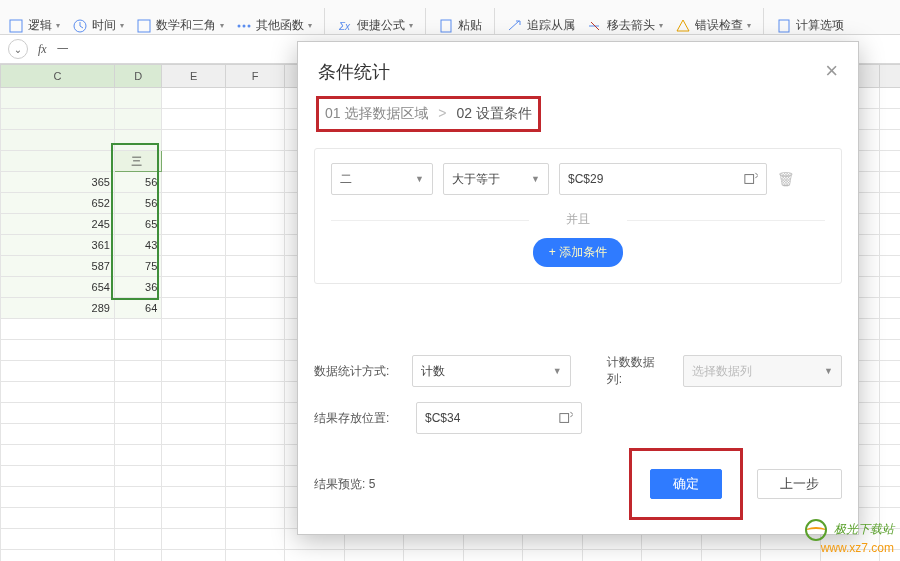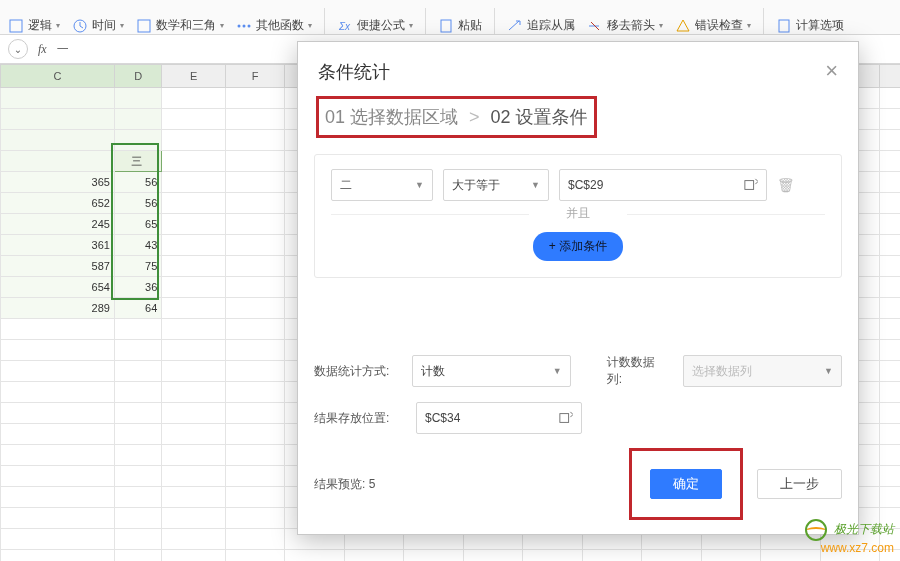--- a/index.html
+++ b/index.html
@@ -21,37 +21,37 @@
 .other{width:56px}
 .grid th.selcol{background:#d9ead3}
 .grid td.selcell{background:#f3f9f0}
 .grid td.selhdr{background:#eaf3e3;border:1px solid #7aab6b;text-align:center}
 .grid td.selval{background:#f5faf2}
 .selbox{position:absolute;border:2px solid #3f8f3a;pointer-events:none}
 
 .dlg{position:absolute;left:297px;top:41px;width:560px;height:492px;background:#fff;border:1px solid #c8c8c8;box-shadow:0 6px 24px rgba(0,0,0,.25)}
 .dlg-title{font-size:18px;padding:16px 20px 8px 20px;display:flex;justify-content:space-between;align-items:flex-end}
 .dlg .close{font-size:22px;color:#999;cursor:pointer;font-weight:200}
-.steps{padding:4px 20px 10px 18px;font-size:18px;color:#888}
+.steps{padding:4px 20px 10px 18px;font-size:14px;color:#888}
 .steps .sep{margin:0 6px;color:#bbb}
 .steps .cur{color:#555}
 .steps-hl{border:3px solid #c1272d;display:inline-block;padding:6px}
 .cond-card{margin:6px 16px 0 16px;border:1px solid #e8e8e8;border-radius:3px;padding:14px 16px 16px}
 .cond-row{display:flex;align-items:center;gap:10px}
 .sel,.inp{height:30px;border:1px solid #d6d6d6;border-radius:2px;display:flex;align-items:center;padding:0 8px;background:#fff;font-size:12px;color:#444}
 .sel{justify-content:space-between}
 .sel .caret{font-size:9px;color:#888}
 .sel.col{width:84px}.sel.op{width:88px}
 .inp.ref{width:190px;justify-content:space-between}
 .inp.ref .pick{color:#666}
 .trash{color:#bbb;font-size:14px}
-.and-line{position:relative;text-align:center;margin:4px 0 10px;color:#aaa;font-size:12px}
+.and-line{position:relative;text-align:center;margin:16px 0 10px;color:#aaa;font-size:12px}
 .and-line::before,.and-line::after{content:"";position:absolute;top:50%;width:40%;height:1px;background:#eee}
 .and-line::before{left:0}.and-line::after{right:0}
-.addbtn{display:block;margin:0 auto;background:#2f7bff;color:#0f172a;border:none;border-radius:14px;padding:6px 16px;font-size:12px}
+.addbtn{display:block;margin:0 auto;background:#2f7bff;color:#fef9c3;border:none;border-radius:14px;padding:6px 16px;font-size:12px}
 .bottom{position:absolute;left:16px;right:16px;bottom:14px}
 .frow{display:flex;align-items:center;gap:16px;margin-bottom:14px;font-size:12px;color:#555}
 .frow .lbl{width:86px}
 .sel.meth{width:148px}.sel.dcol{width:148px;color:#bbb}
 .sel.dcol.dis{background:#f7f7f7}
 .inp.res{width:148px;justify-content:space-between}
 .actions{display:flex;justify-content:space-between;align-items:center}
 .preview{color:#555}
 .btns{display:flex;gap:14px;align-items:center}
 .okwrap{border:3px solid #c1272d;padding:18px}

